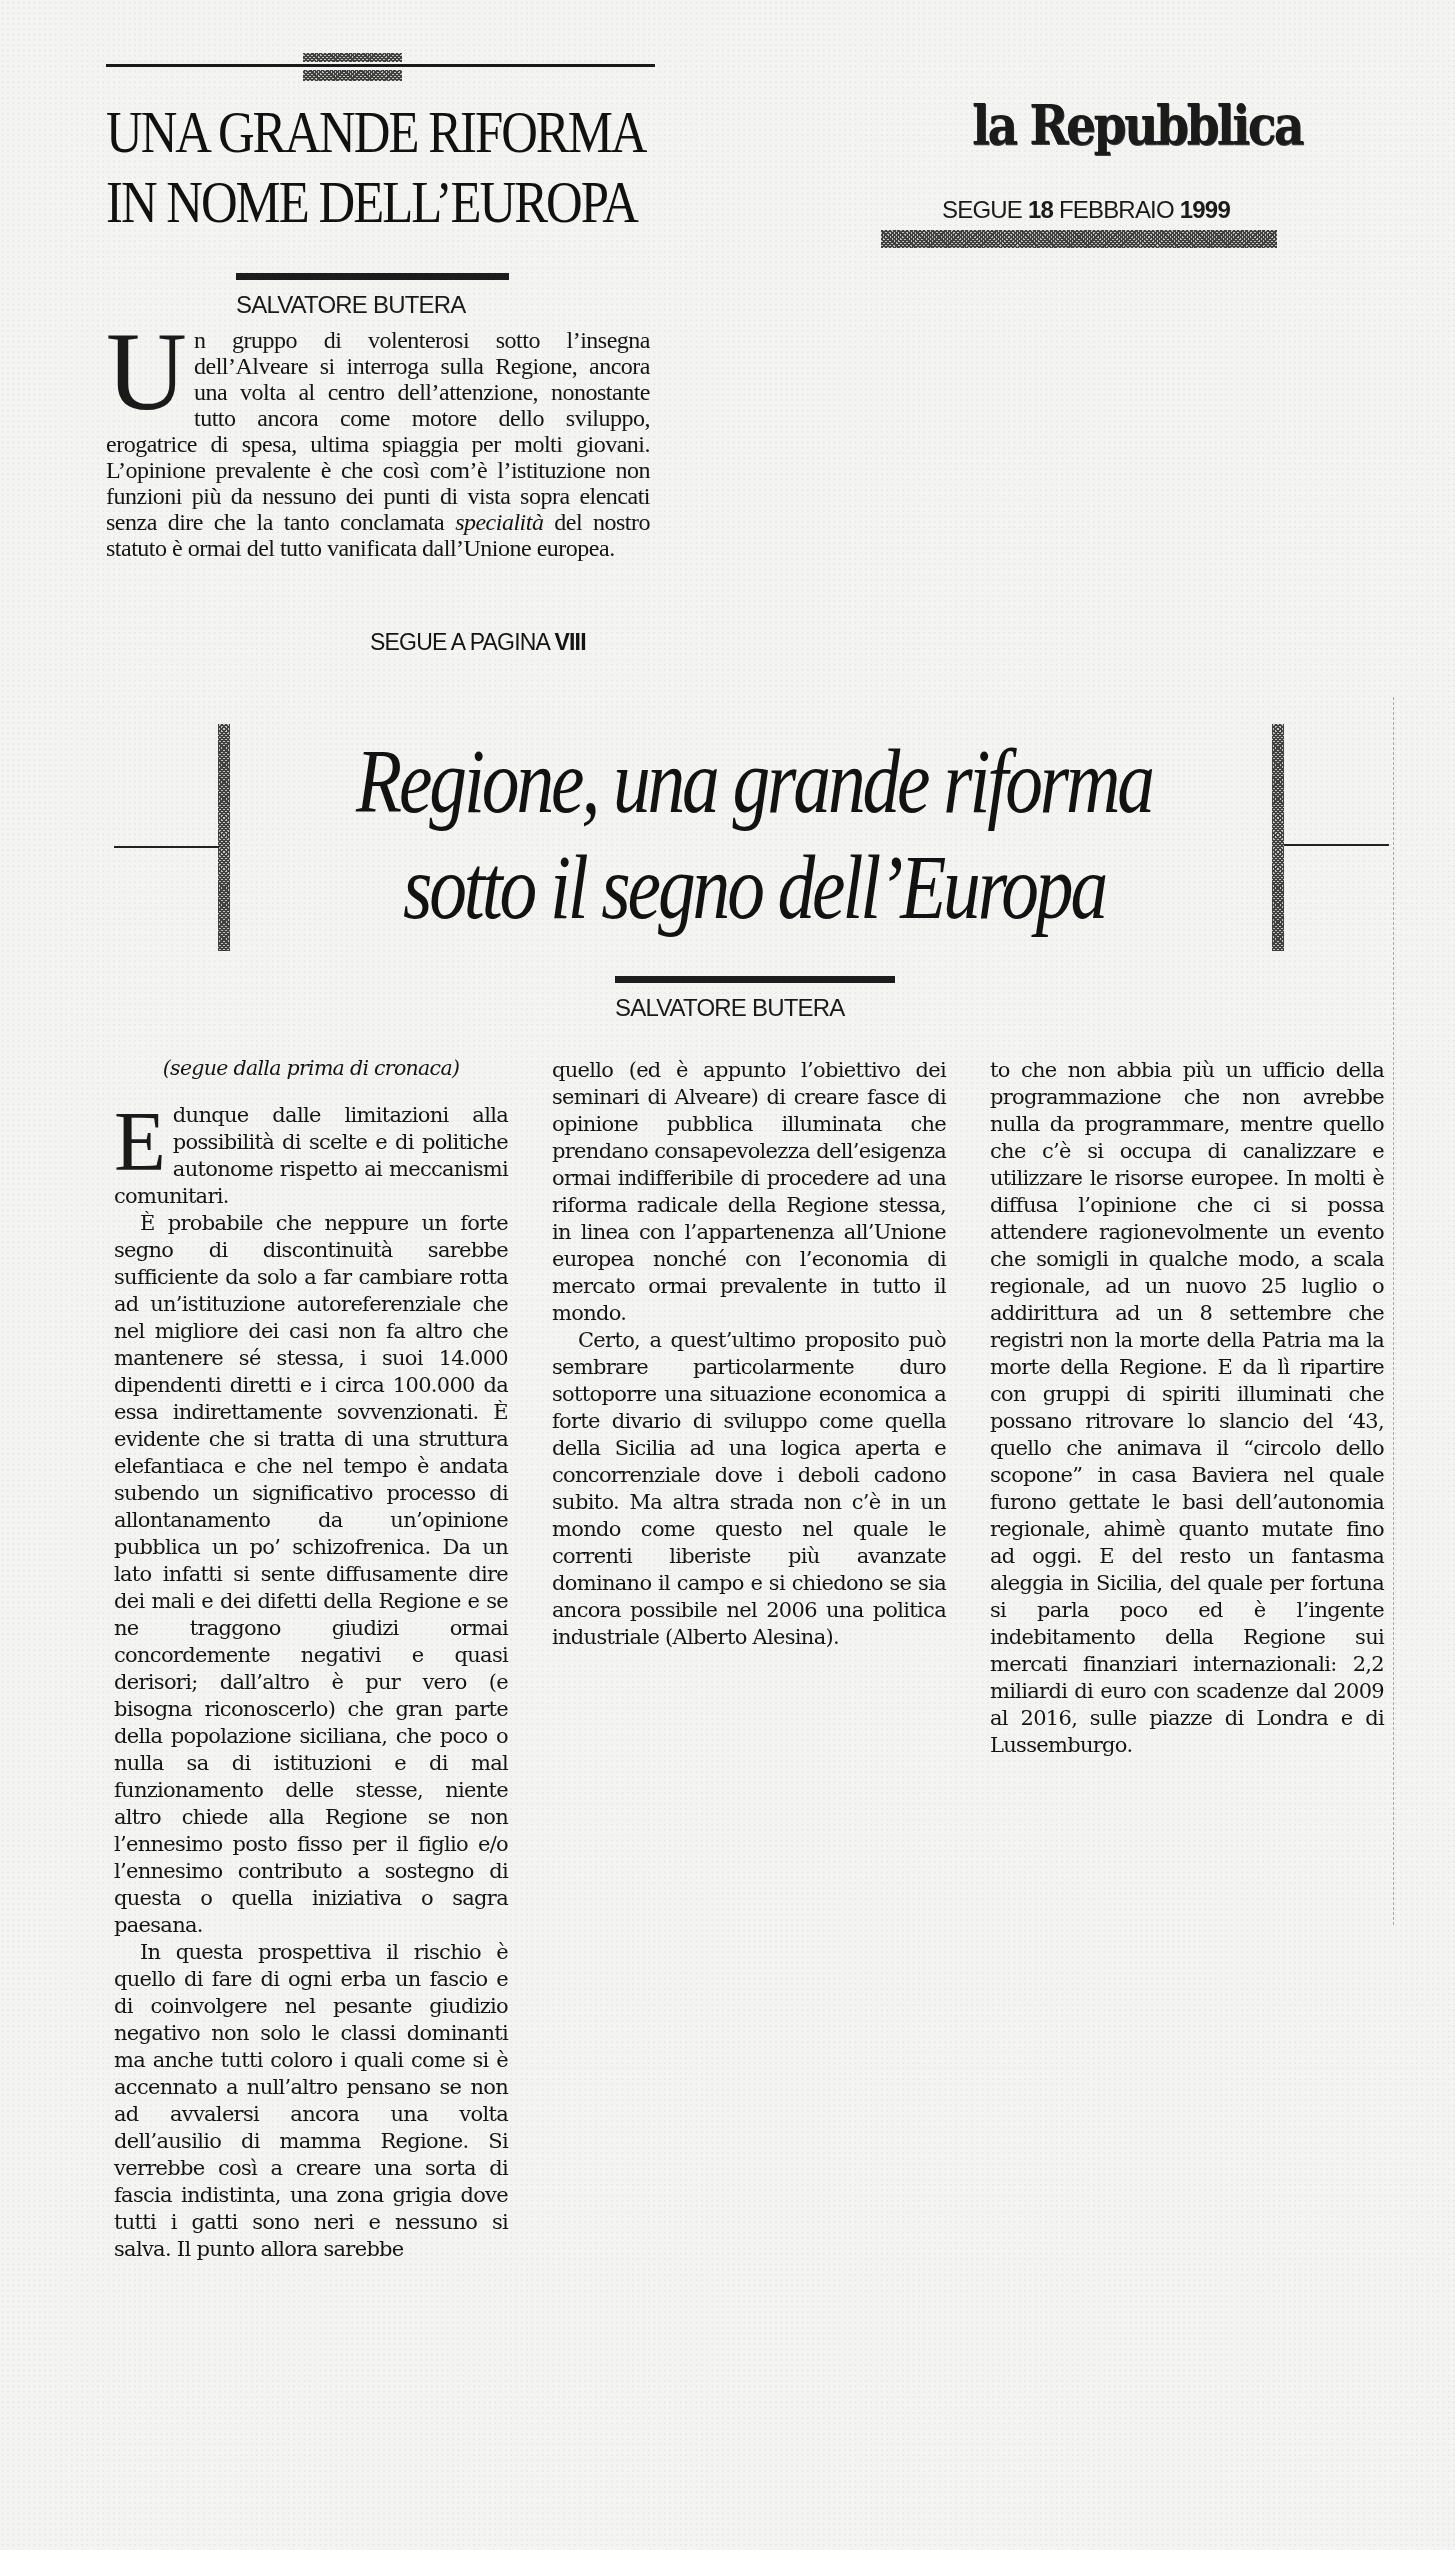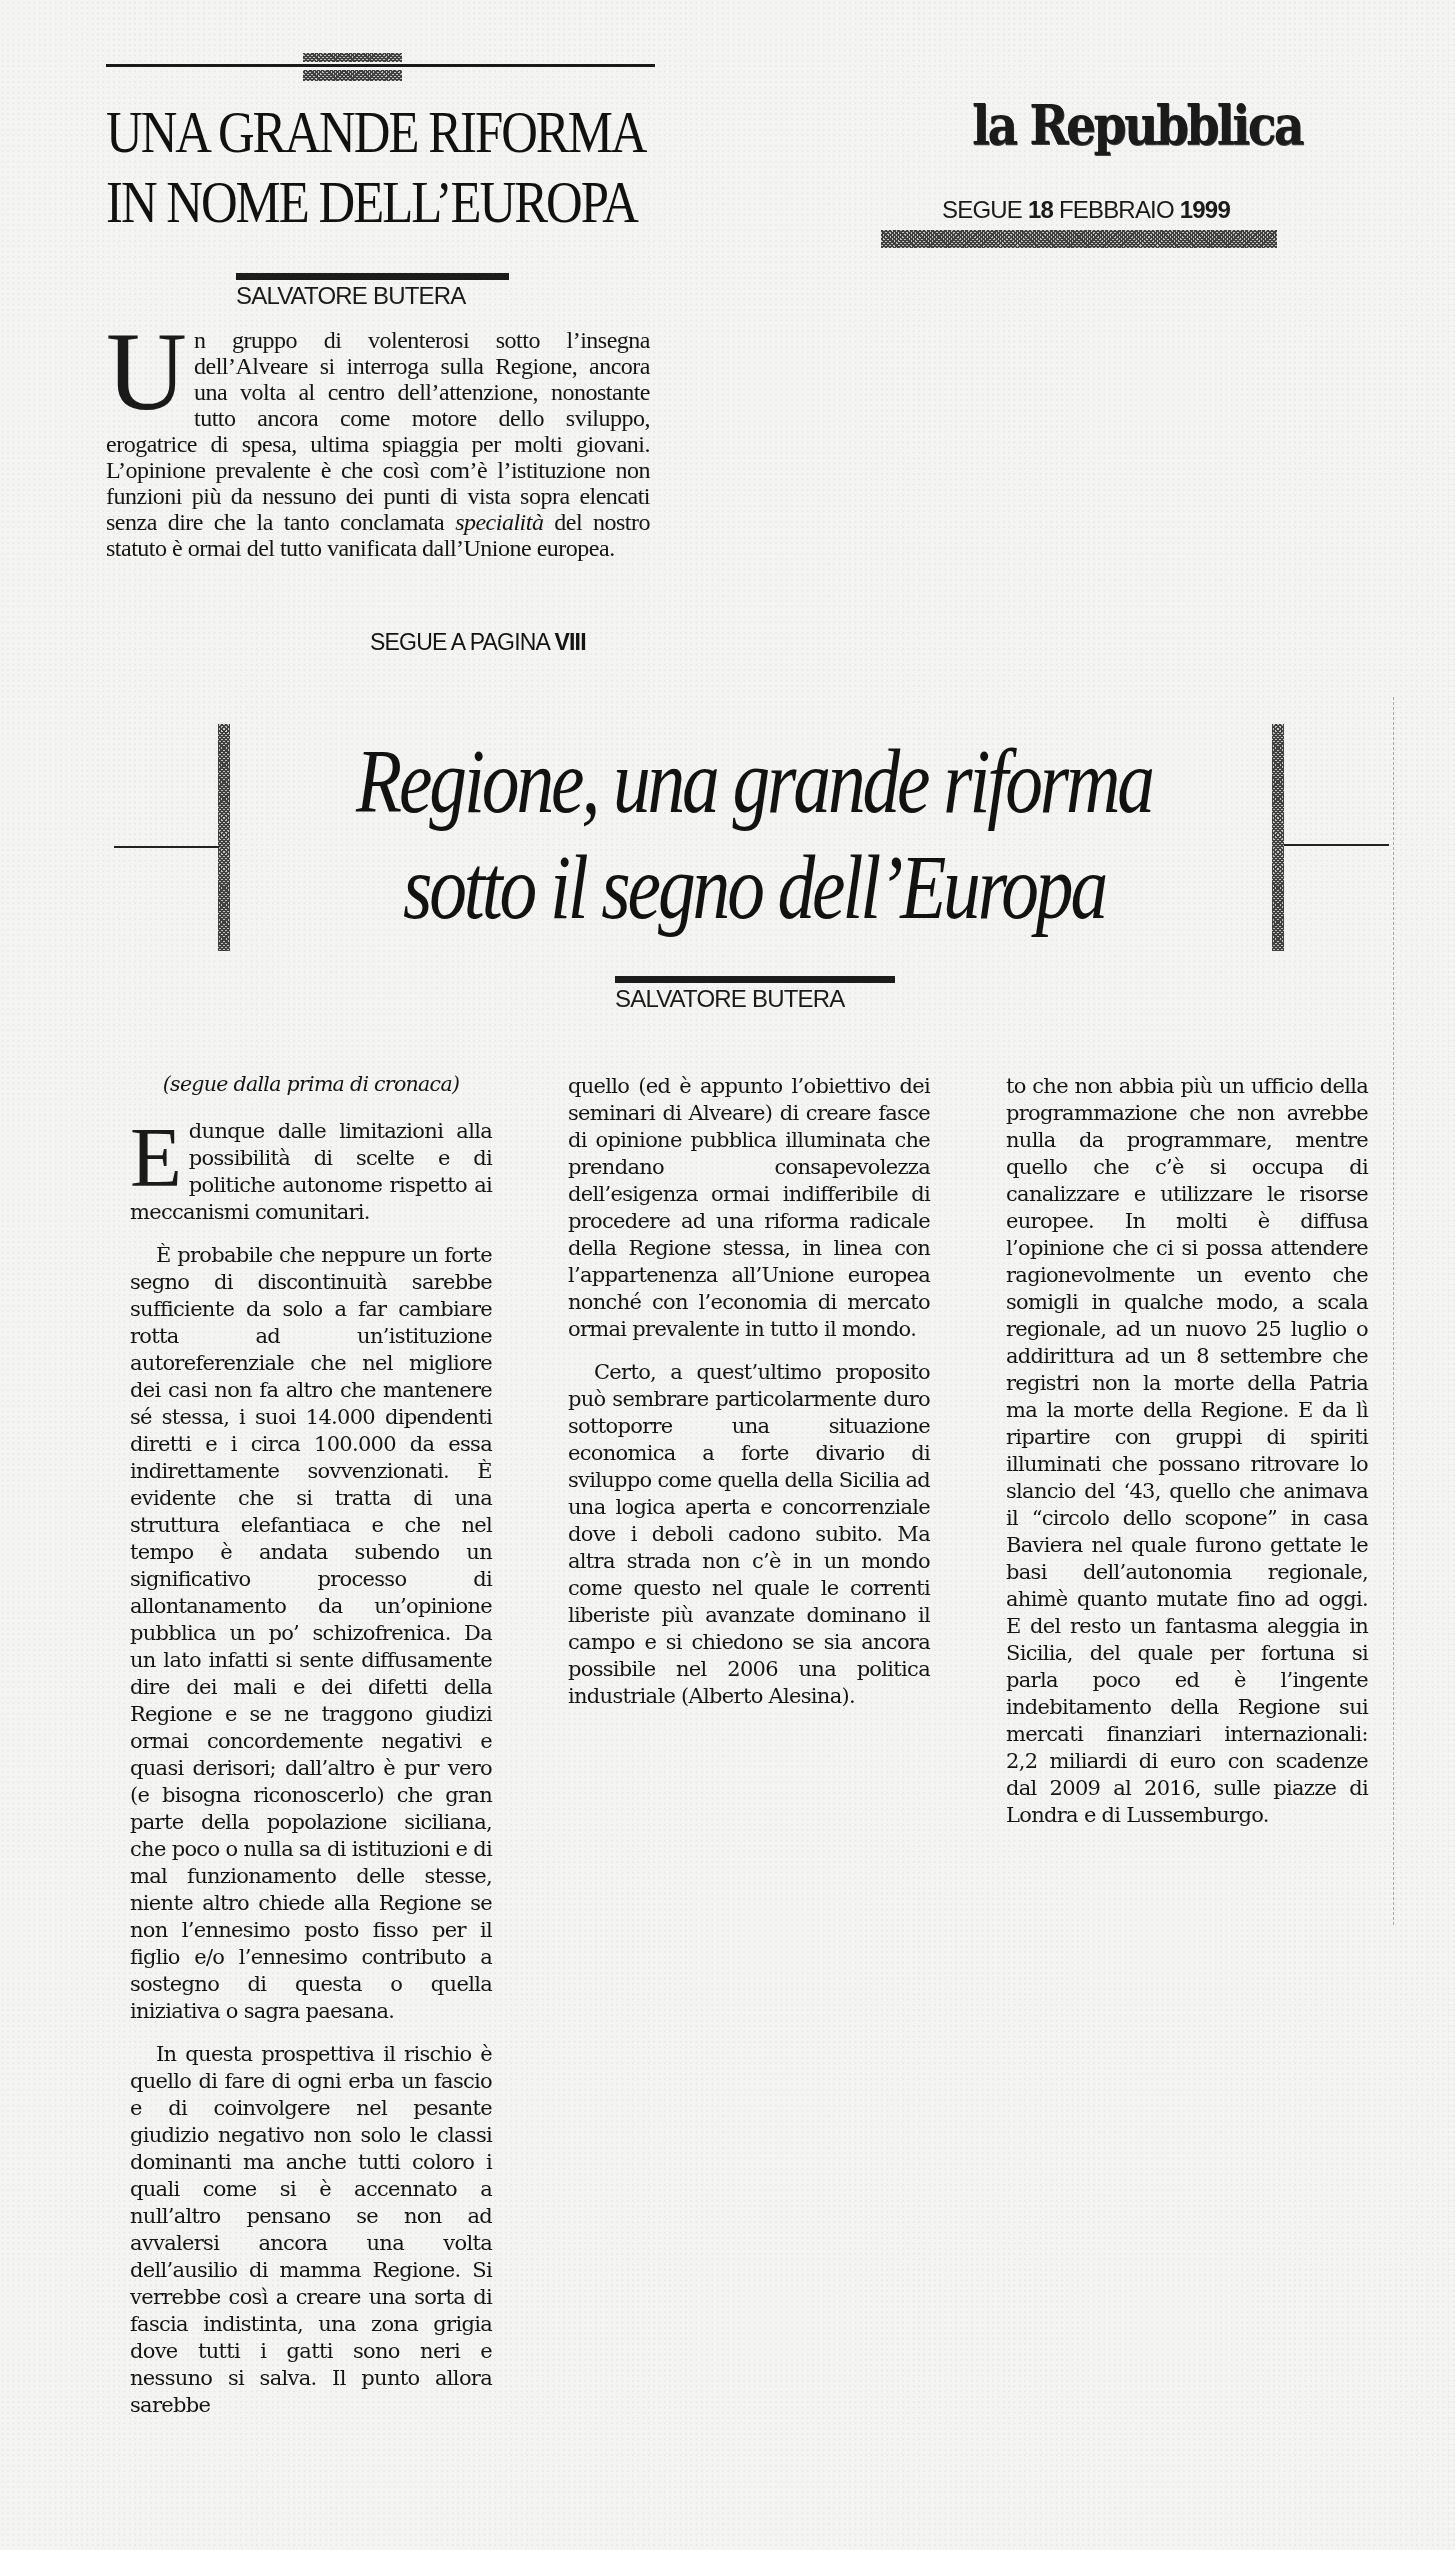--- a/index.html
+++ b/index.html
@@ -29,21 +29,21 @@
     font-family: "Liberation Serif", serif; font-size: 59px; line-height: 70px;
     letter-spacing: -2.3px; transform: scaleX(0.86); transform-origin: left top;
     white-space: nowrap; color: #111;
   }
   .kicker-title div { white-space: nowrap; }
 
   .byline-bar { height: 6.8px; background: #1c1c1c; }
   .bar1 { left: 236px; top: 273px; width: 273px; }
   .byline {
     font-family: "Liberation Sans", sans-serif; font-size: 24px; letter-spacing: -0.8px;
-    color: #1a1a1a; white-space: nowrap;
+    color: #1a1a1a; white-space: nowrap; margin-top: 9px;
   }
   .byline1 { left: 236px; top: 282px; }
 
   
   .masthead {
     left: 972px; top: 92px;
     font-family: "DejaVu Serif", serif; font-weight: bold; font-size: 55px;
     letter-spacing: -3px; color: #1b1b1b; transform: scaleX(0.86); transform-origin: left top;
     text-shadow: 0.8px 0.8px 0 #444;
   }
@@ -84,21 +84,21 @@
   }
   .bar2 { left: 615px; top: 976px; width: 280px; }
   .byline2 { left: 615px; top: 985px; }
 
   
   .col {
     position: absolute; top: 1055px; width: 394px;
     font-family: "DejaVu Serif", serif; font-size: 21px; line-height: 27px; text-align: justify;
     letter-spacing: -0.7px; color: #141414;
   }
-  .col p { margin: 16px; text-indent: 26px; }
+  .col p { margin: 0; text-indent: 26px; }
   .col p.noindent { text-indent: 0; }
   .col1 { left: 114px; }
   .col2 { left: 552px; top: 1057px; }
   .col3 { left: 990px; top: 1057px; }
   .segue-cronaca {
     font-style: italic; text-align: center; text-indent: 0 !important; font-size: 20.5px;
     margin-bottom: 20px !important;
   }
   .dropcap-e {
     float: left; font-size: 85px; line-height: 73px; height: 76px; margin: 3px 7.6px 0 0;

